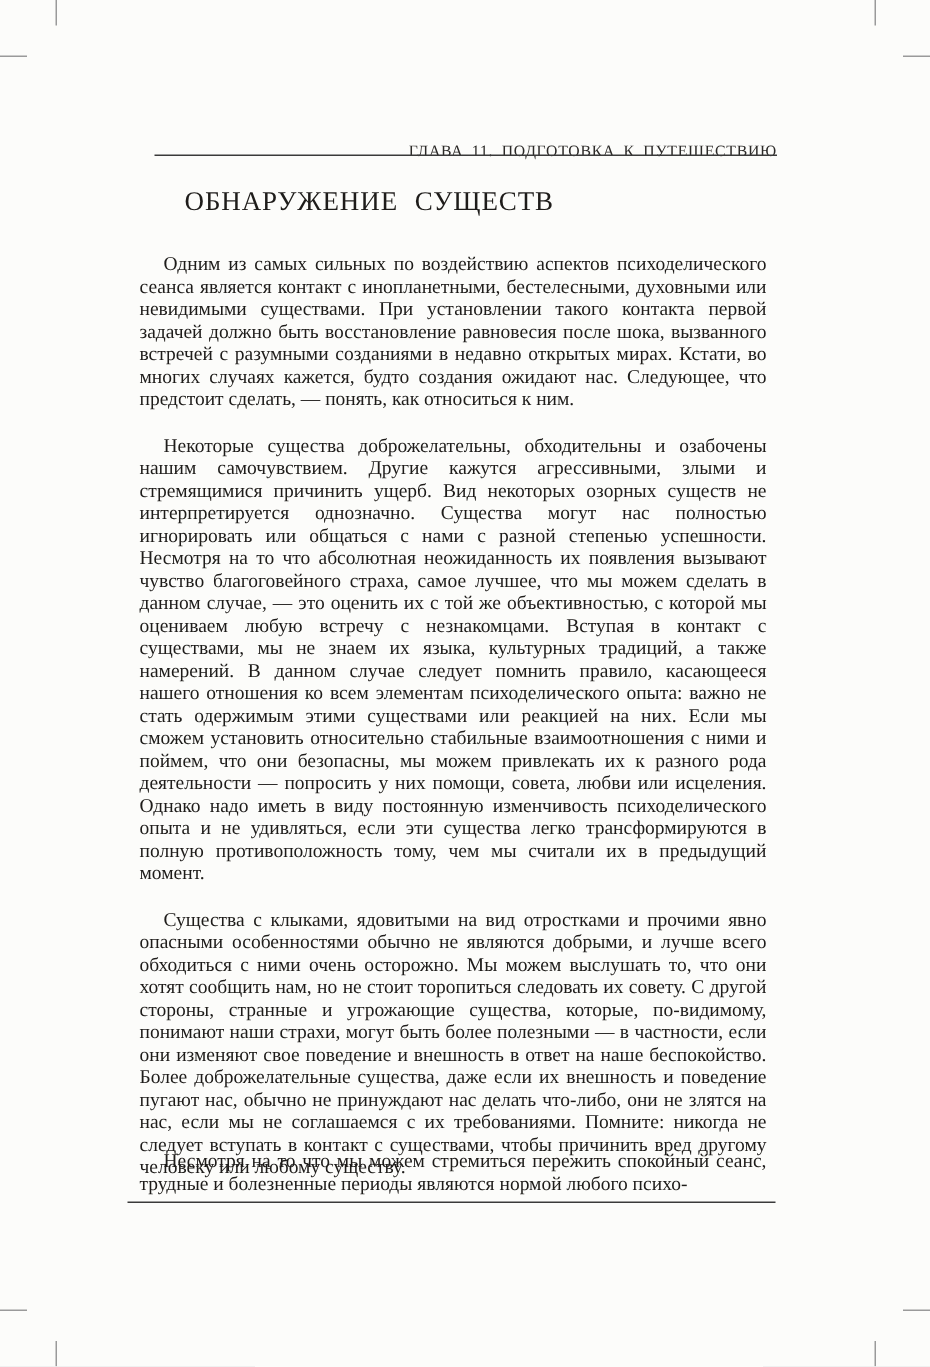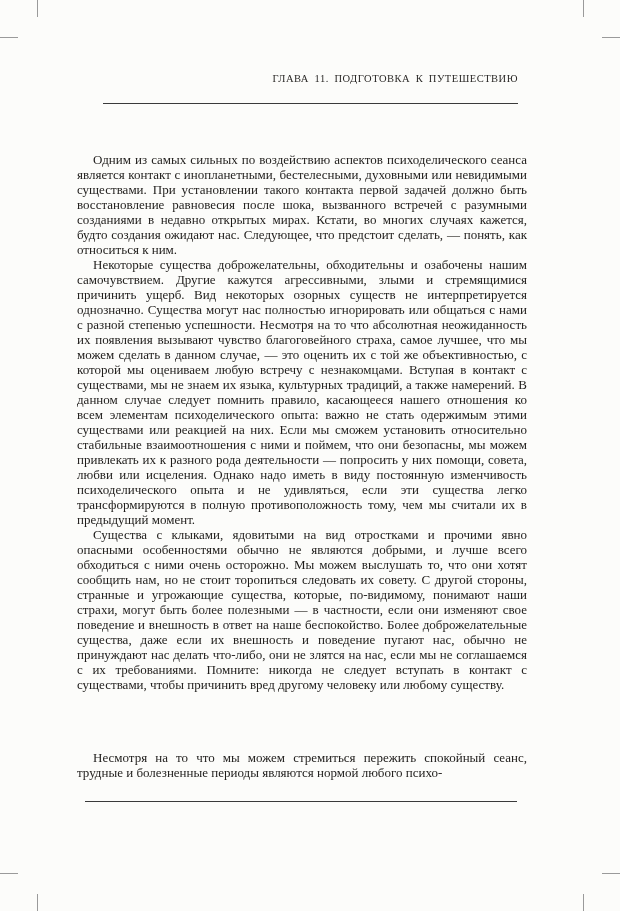--- a/index.html
+++ b/index.html
@@ -28,21 +28,21 @@
   .crop.tr-v { left: 583px; top: 0; }
   .crop.bl-v { left: 37px;  top: 894px; }
   .crop.br-v { left: 583px; top: 894px; }
   .crop.tl-h { left: 0;     top: 37px; }
   .crop.tr-h { left: 602px; top: 37px; }
   .crop.bl-h { left: 0;     top: 873px; }
   .crop.br-h { left: 602px; top: 873px; }
 
   .running-head {
     position: absolute;
-    top: 73px;
+    top: 96px;
     left: 77px;
     width: 441px;
     text-align: right;
     font-size: 10.5px;
     line-height: 12px;
     letter-spacing: 0.5px;
     word-spacing: 2.5px;
     color: #2b2927;
     white-space: nowrap;
   }
@@ -74,21 +74,21 @@
     left: 77px;
     width: 450px;
     text-align: justify;
     font-size: 13px;
     line-height: 15px;
     color: #1e1c1a;
   }
   .body-block-1 { top: 152px; }
   .body-block-2 { top: 750px; }
   .body-block p {
-    margin: 0;
+    margin: 16px;
     text-indent: 16px;
     hyphens: auto;
     -webkit-hyphens: auto;
   }
   .footer-rule {
     position: absolute;
     top: 801px;
     left: 85px;
     width: 432px;
     height: 1px;
@@ -115,20 +115,21 @@
   <div class="crop h tl-h"></div>
   <div class="crop h tr-h"></div>
   <div class="crop h bl-h"></div>
   <div class="crop h br-h"></div>
   <div class="crop v bl-v"></div>
   <div class="crop v br-v"></div>
 
   <div class="running-head">ГЛАВА 11. ПОДГОТОВКА К ПУТЕШЕСТВИЮ</div>
   <div class="header-rule"></div>
 
+  <h1 class="section-heading heading-1">ОБНАРУЖЕНИЕ СУЩЕСТВ</h1>
 
   <div class="body-block body-block-1">
     <p>Одним из самых сильных по воздействию аспектов психоделического сеанса является контакт с инопланетными, бестелесными, духовными или невидимыми существами. При установлении такого контакта первой задачей должно быть восстановление равновесия после шока, вызванного встречей с разумными созданиями в недавно открытых мирах. Кстати, во многих случаях кажется, будто создания ожидают нас. Следующее, что предстоит сделать, — понять, как относиться к ним.</p>
     <p>Некоторые существа доброжелательны, обходительны и озабочены нашим самочувствием. Другие кажутся агрессивными, злыми и стремящимися причинить ущерб. Вид некоторых озорных существ не интерпретируется однозначно. Существа могут нас полностью игнорировать или общаться с нами с разной степенью успешности. Несмотря на то что абсолютная неожиданность их появления вызывают чувство благоговейного страха, самое лучшее, что мы можем сделать в данном случае, — это оценить их с той же объективностью, с которой мы оцениваем любую встречу с незнакомцами. Вступая в контакт с существами, мы не знаем их языка, культурных традиций, а также намерений. В данном случае следует помнить правило, касающееся нашего отношения ко всем элементам психоделического опыта: важно не стать одержимым этими существами или реакцией на них. Если мы сможем установить относительно стабильные взаимоотношения с ними и поймем, что они безопасны, мы можем привлекать их к разного рода деятельности — попросить у них помощи, совета, любви или исцеления. Однако надо иметь в виду постоянную изменчивость психоделического опыта и не удивляться, если эти существа легко трансформируются в полную противоположность тому, чем мы считали их в предыдущий момент.</p>
     <p>Существа с клыками, ядовитыми на вид отростками и прочими явно опасными особенностями обычно не являются добрыми, и лучше всего обходиться с ними очень осторожно. Мы можем выслушать то, что они хотят сообщить нам, но не стоит торопиться следовать их совету. С другой стороны, странные и угрожающие существа, которые, по-видимому, понимают наши страхи, могут быть более полезными — в частности, если они изменяют свое поведение и внешность в ответ на наше беспокойство. Более доброжелательные существа, даже если их внешность и поведение пугают нас, обычно не принуждают нас делать что-либо, они не злятся на нас, если мы не соглашаемся с их требованиями. Помните: никогда не следует вступать в контакт с существами, чтобы причинить вред другому человеку или любому существу.</p>
   </div>
 
 
   <div class="body-block body-block-2">
     <p>Несмотря на то что мы можем стремиться пережить спокойный сеанс, трудные и болезненные периоды являются нормой любого психо-</p>

